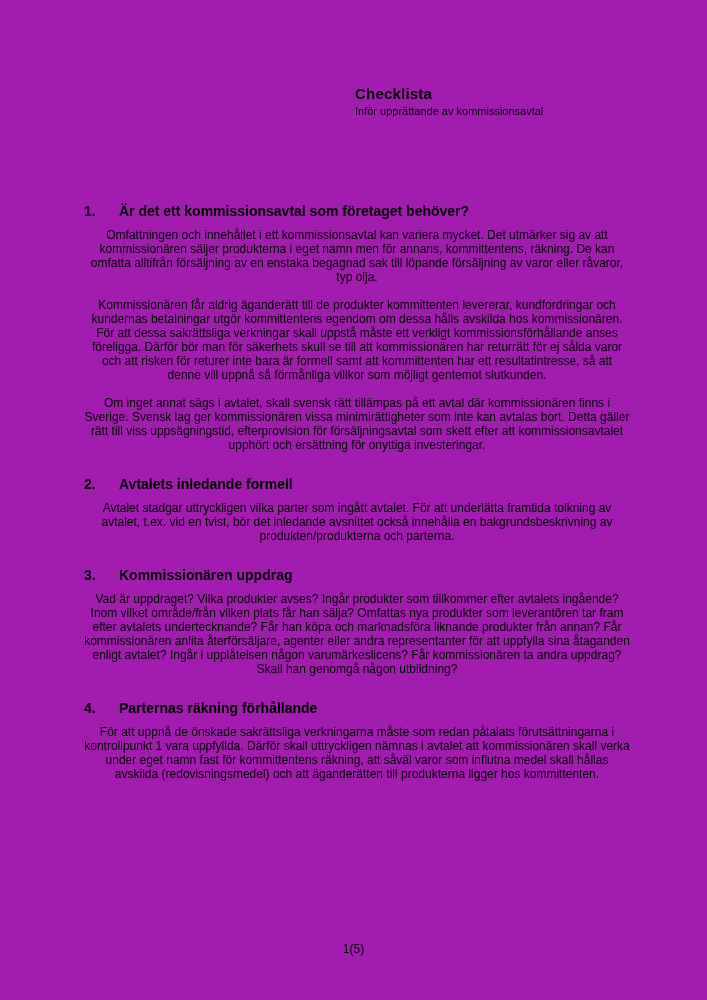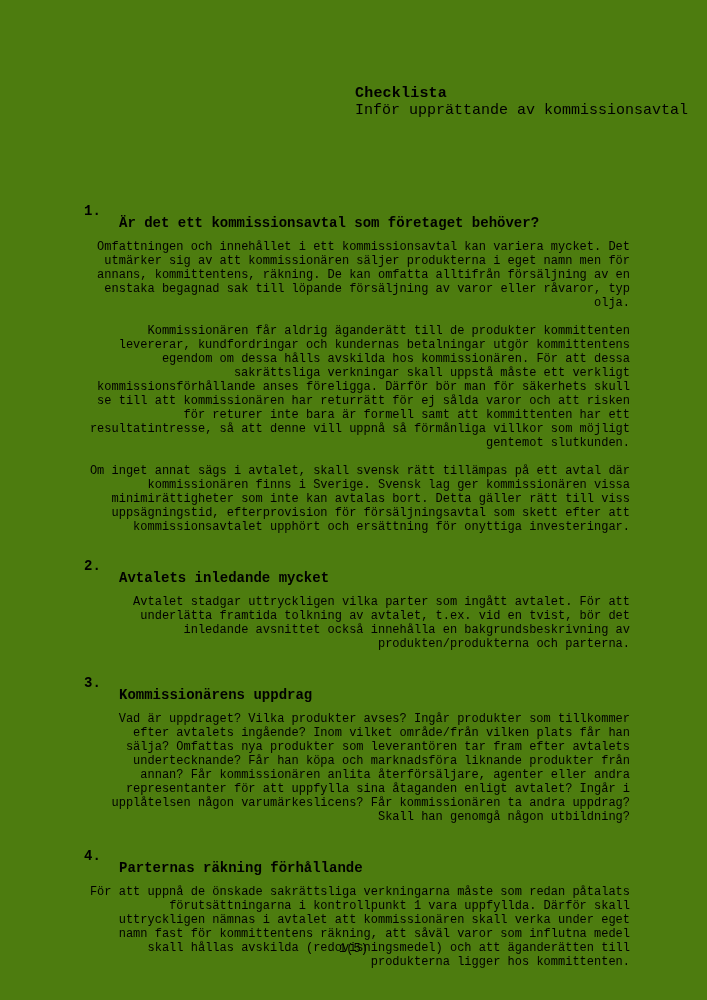--- a/index.html
+++ b/index.html
@@ -5,39 +5,39 @@
 <style>
   html, body {
     margin: 0;
     padding: 0;
     background: #ffffff;
   }
   .page {
     position: relative;
     width: 707px;
     height: 1000px;
-    background: #4d7c0f;
+    background: #a21caf;
     color: #000000;
-    font-family: Liberation Mono, monospace;
+    font-family: Liberation Sans, sans-serif;
     overflow: hidden;
     box-sizing: border-box;
   }
   .title-block {
     position: absolute;
     left: 355px;
     top: 84px;
   }
   .doc-title {
     font-size: 15px;
     font-weight: bold;
     line-height: 19px;
     letter-spacing: 0.2px;
   }
   .doc-subtitle {
-    font-size: 15px;
+    font-size: 11px;
     line-height: 16px;
   }
   .content {
     position: absolute;
     left: 84px;
     top: 203px;
     width: 546px;
   }
   .section-heading {
     display: flex;
@@ -48,27 +48,26 @@
   }
   .section:first-child .section-heading {
     margin-top: 0;
   }
   .heading-number {
     width: 35px;
     flex: 0 0 35px;
   }
   .heading-text {
     flex: 1 1 auto;
-    margin-top: 12px;
   }
   .para {
     font-size: 12px;
     line-height: 14px;
     margin: 0 0 14px 0;
-    text-align: right;
+    text-align: center;
   }
   .footer {
     position: absolute;
     left: 0;
     top: 942px;
     width: 707px;
     text-align: center;
     font-size: 12px;
     line-height: 14px;
   }
@@ -91,29 +90,29 @@
         <span class="heading-text">Är det ett kommissionsavtal som företaget behöver?</span>
       </div>
       <p class="para">Omfattningen och innehållet i ett kommissionsavtal kan variera mycket. Det utmärker sig av att kommissionären säljer produkterna i eget namn men för annans, kommittentens, räkning. De kan omfatta alltifrån försäljning av en enstaka begagnad sak till löpande försäljning av varor eller råvaror, typ olja.</p>
       <p class="para">Kommissionären får aldrig äganderätt till de produkter kommittenten levererar, kundfordringar och kundernas betalningar utgör kommittentens egendom om dessa hålls avskilda hos kommissionären. För att dessa sakrättsliga verkningar skall uppstå måste ett verkligt kommissionsförhållande anses föreligga. Därför bör man för säkerhets skull se till att kommissionären har returrätt för ej sålda varor och att risken för returer inte bara är formell samt att kommittenten har ett resultatintresse, så att denne vill uppnå så förmånliga villkor som möjligt gentemot slutkunden.</p>
       <p class="para">Om inget annat sägs i avtalet, skall svensk rätt tillämpas på ett avtal där kommissionären finns i Sverige. Svensk lag ger kommissionären vissa minimirättigheter som inte kan avtalas bort. Detta gäller rätt till viss uppsägningstid, efterprovision för försäljningsavtal som skett efter att kommissionsavtalet upphört och ersättning för onyttiga investeringar.</p>
     </div>
 
     <div class="section">
       <div class="section-heading">
         <span class="heading-number">2.</span>
-        <span class="heading-text">Avtalets inledande mycket</span>
+        <span class="heading-text">Avtalets inledande formell</span>
       </div>
       <p class="para">Avtalet stadgar uttryckligen vilka parter som ingått avtalet. För att underlätta framtida tolkning av avtalet, t.ex. vid en tvist, bör det inledande avsnittet också innehålla en bakgrundsbeskrivning av produkten/produkterna och parterna.</p>
     </div>
 
     <div class="section">
       <div class="section-heading">
         <span class="heading-number">3.</span>
-        <span class="heading-text">Kommissionärens uppdrag</span>
+        <span class="heading-text">Kommissionären uppdrag</span>
       </div>
       <p class="para">Vad är uppdraget? Vilka produkter avses? Ingår produkter som tillkommer efter avtalets ingående? Inom vilket område/från vilken plats får han sälja? Omfattas nya produkter som leverantören tar fram efter avtalets undertecknande? Får han köpa och marknadsföra liknande produkter från annan? Får kommissionären anlita återförsäljare, agenter eller andra representanter för att uppfylla sina åtaganden enligt avtalet? Ingår i upplåtelsen någon varumärkeslicens? Får kommissionären ta andra uppdrag? Skall han genomgå någon utbildning?</p>
     </div>
 
     <div class="section">
       <div class="section-heading">
         <span class="heading-number">4.</span>
         <span class="heading-text">Parternas räkning förhållande</span>
       </div>
       <p class="para">För att uppnå de önskade sakrättsliga verkningarna måste som redan påtalats förutsättningarna i kontrollpunkt 1 vara uppfyllda. Därför skall uttryckligen nämnas i avtalet att kommissionären skall verka under eget namn fast för kommittentens räkning, att såväl varor som influtna medel skall hållas avskilda (redovisningsmedel) och att äganderätten till produkterna ligger hos kommittenten.</p>

